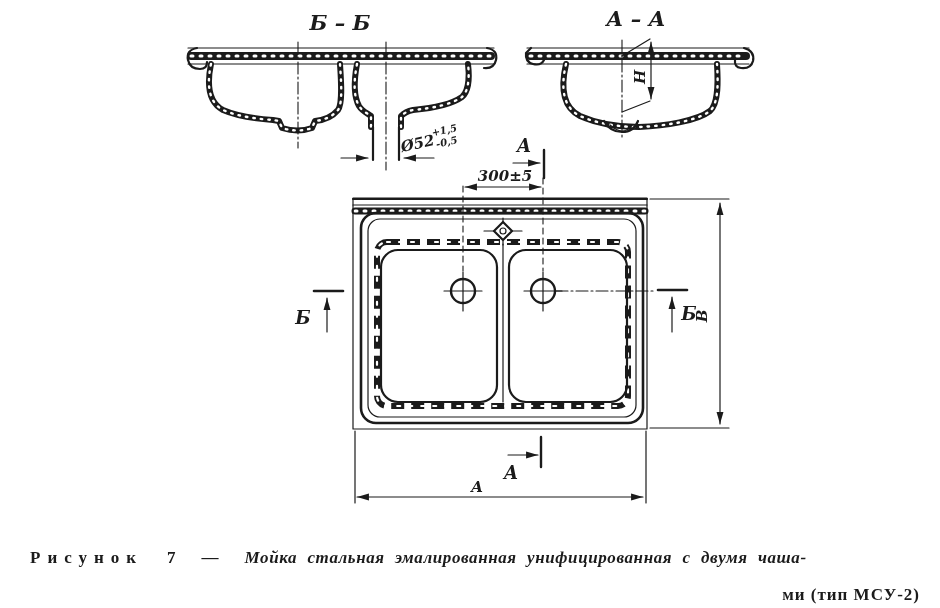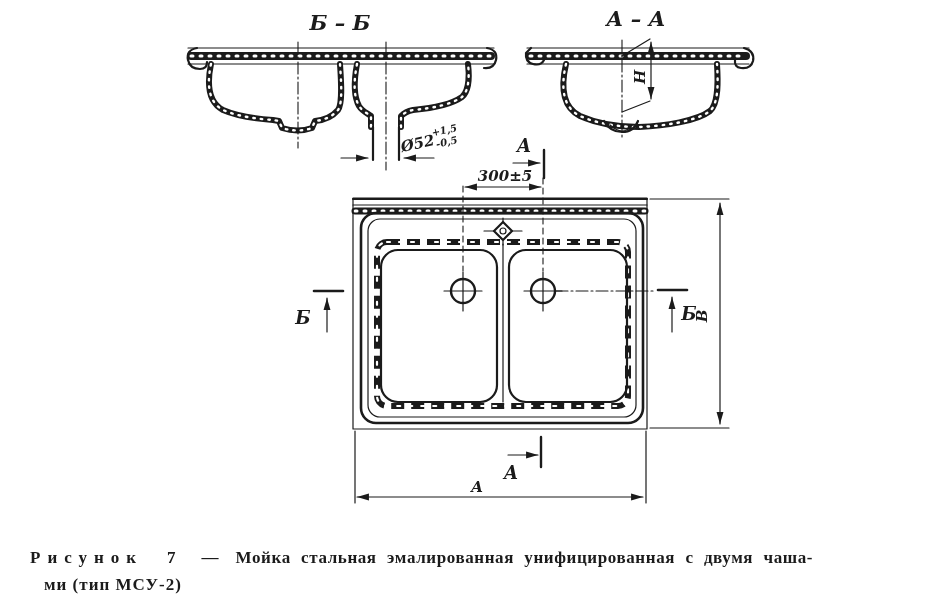--- a/index.html
+++ b/index.html
@@ -30,22 +30,22 @@
   .t-cut{font:italic bold 18px "DejaVu Serif", serif;}
   .anch{text-anchor:middle;}
 
   
   .caption{position:absolute;left:0;right:0;top:547px;padding:0 34px 0 30px;
            font-weight:bold;font-size:17px;line-height:21px;}
   .cap-line1{display:flex;align-items:baseline;white-space:nowrap;gap:12px;}
   .cap-label{letter-spacing:7px;}
   .cap-num{margin-left:12px;}
   .cap-dash{margin-left:14px;}
-  .cap-text{margin-left:5px;flex:1;word-spacing:5.5px;letter-spacing:0.6px;}
-  .cap-line2{text-align:left;position:relative;left:14px;margin-top:6px;letter-spacing:1px;}
+  .cap-text{margin-left:14px;flex:1;word-spacing:5.5px;letter-spacing:0.6px;font-style:italic;}
+  .cap-line2{text-align:right;position:relative;left:14px;margin-top:16px;letter-spacing:1px;}
 </style>
 </head>
 <body>
 
 <div class="stage">
 <svg width="940" height="608" viewBox="0 0 940 608">
   <defs>
     <marker id="arr" viewBox="0 0 12 8" refX="11.5" refY="4" markerWidth="13" markerHeight="9" orient="auto-start-reverse" markerUnits="userSpaceOnUse">
       <path d="M0.5,0.8 L11.5,4 L0.5,7.2 Z" fill="#1b1b1b"></path>
     </marker>

